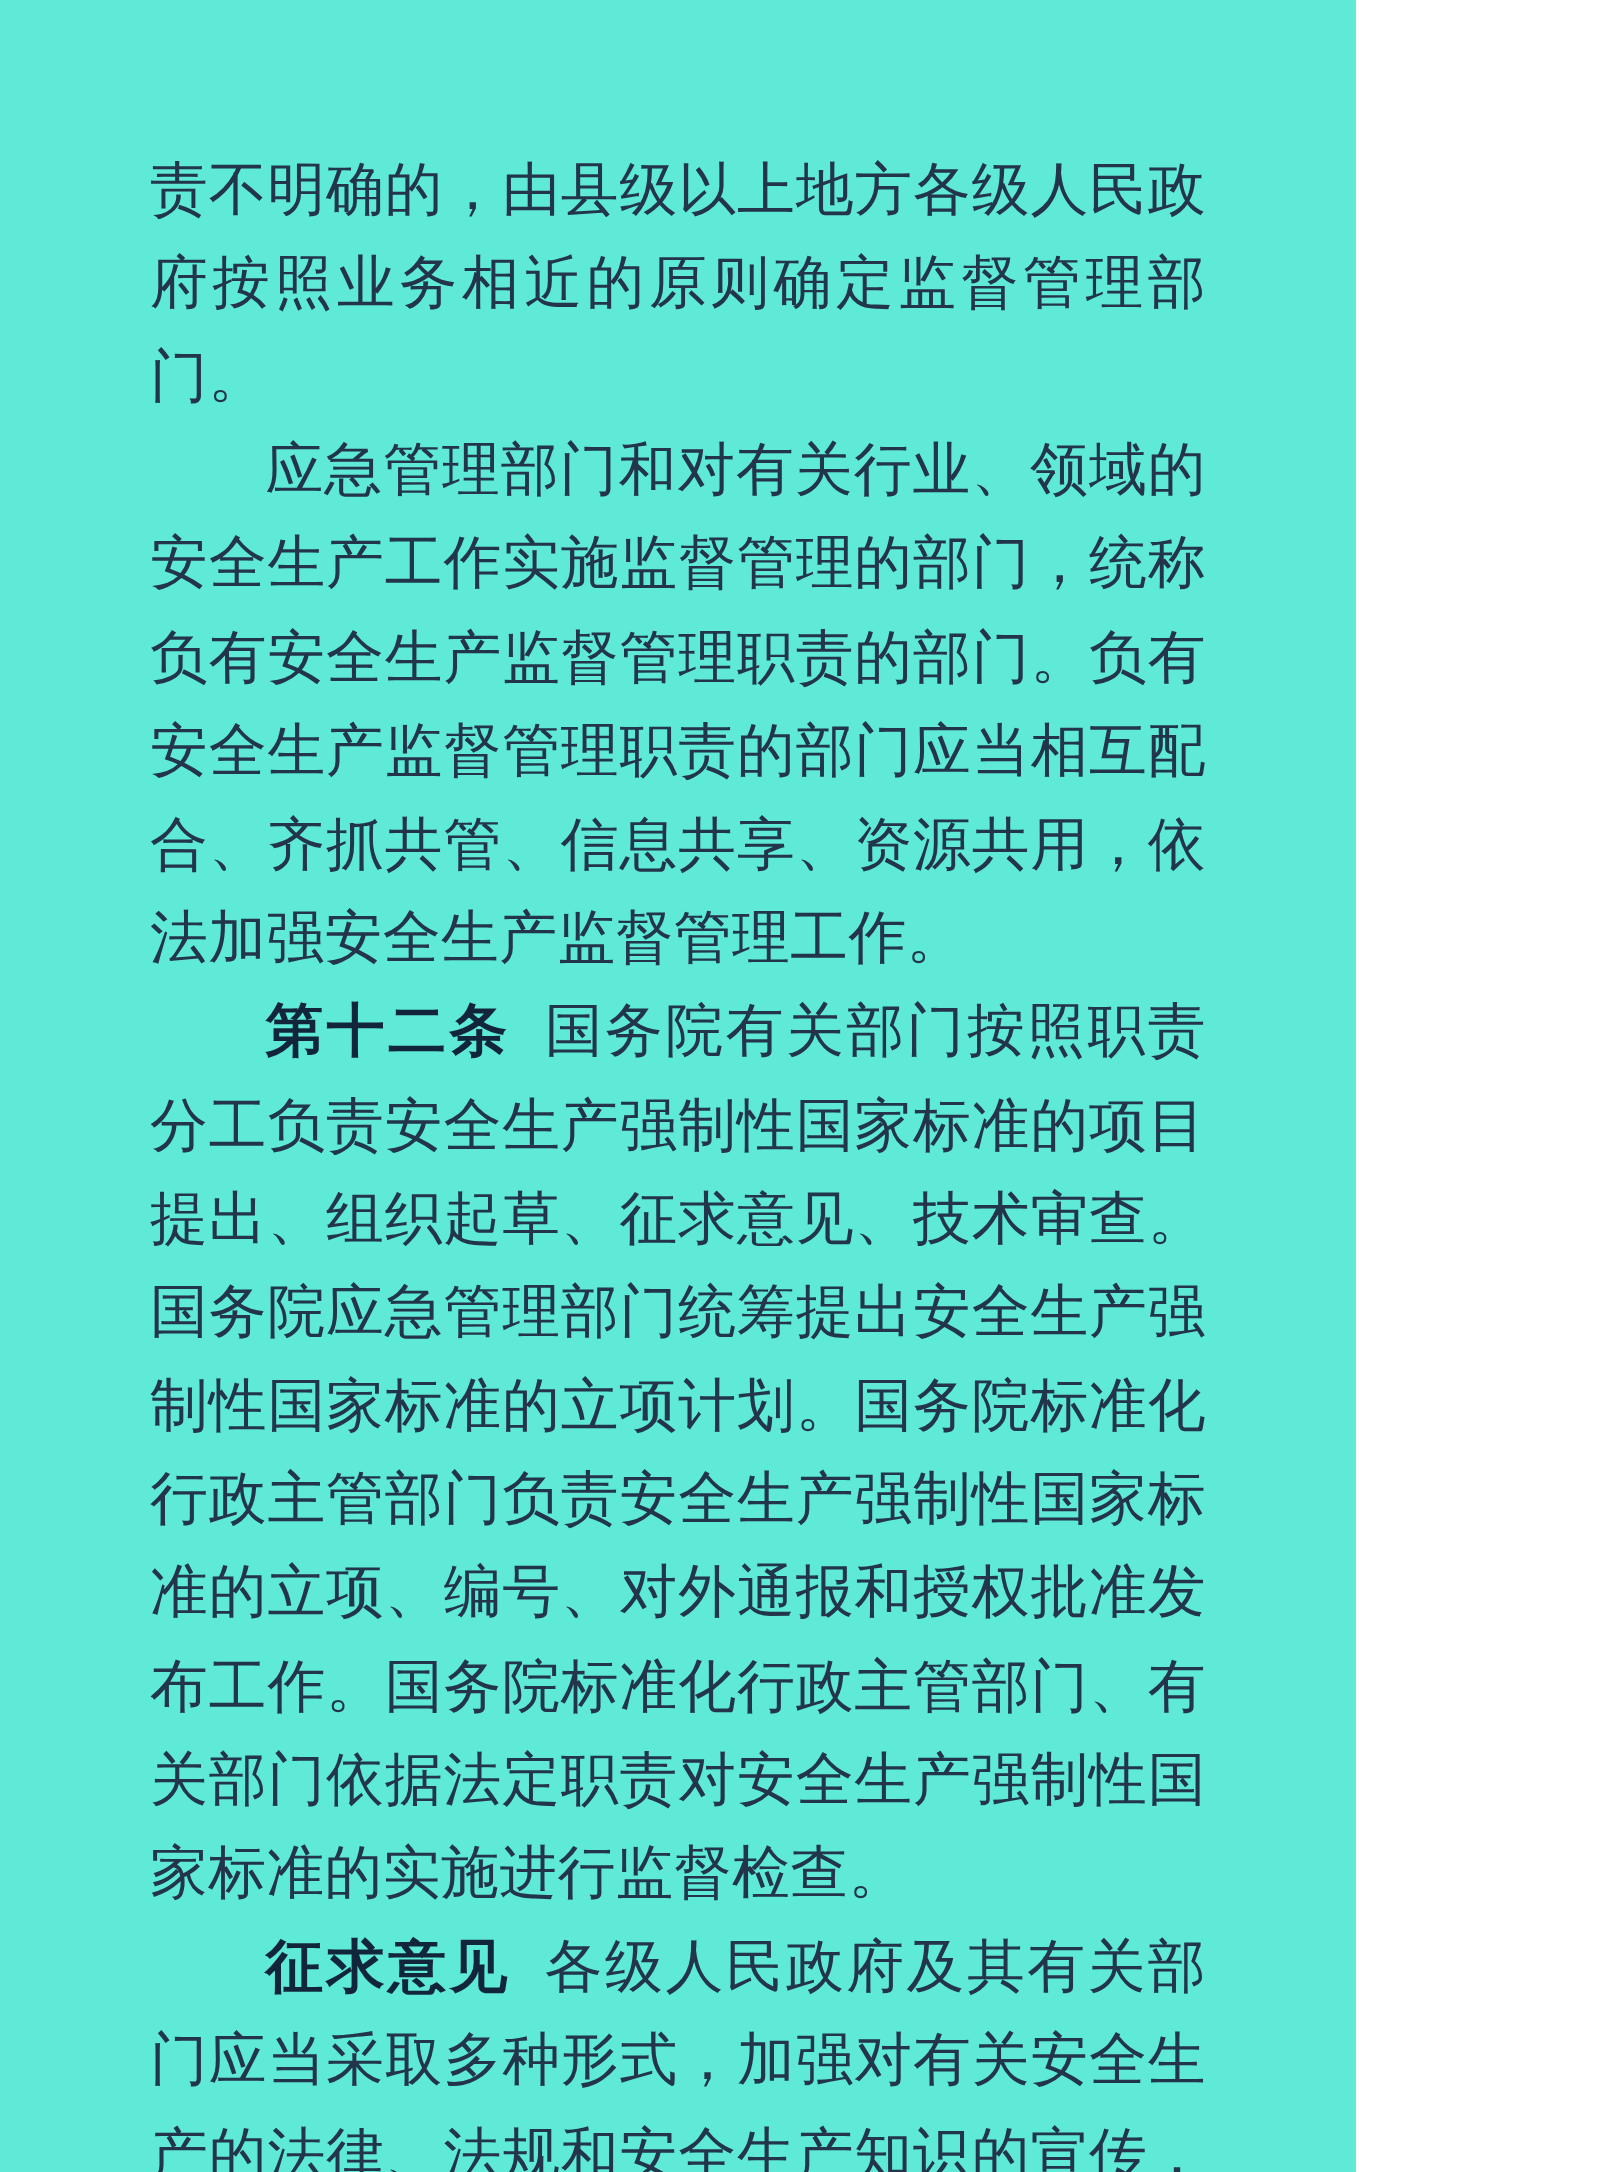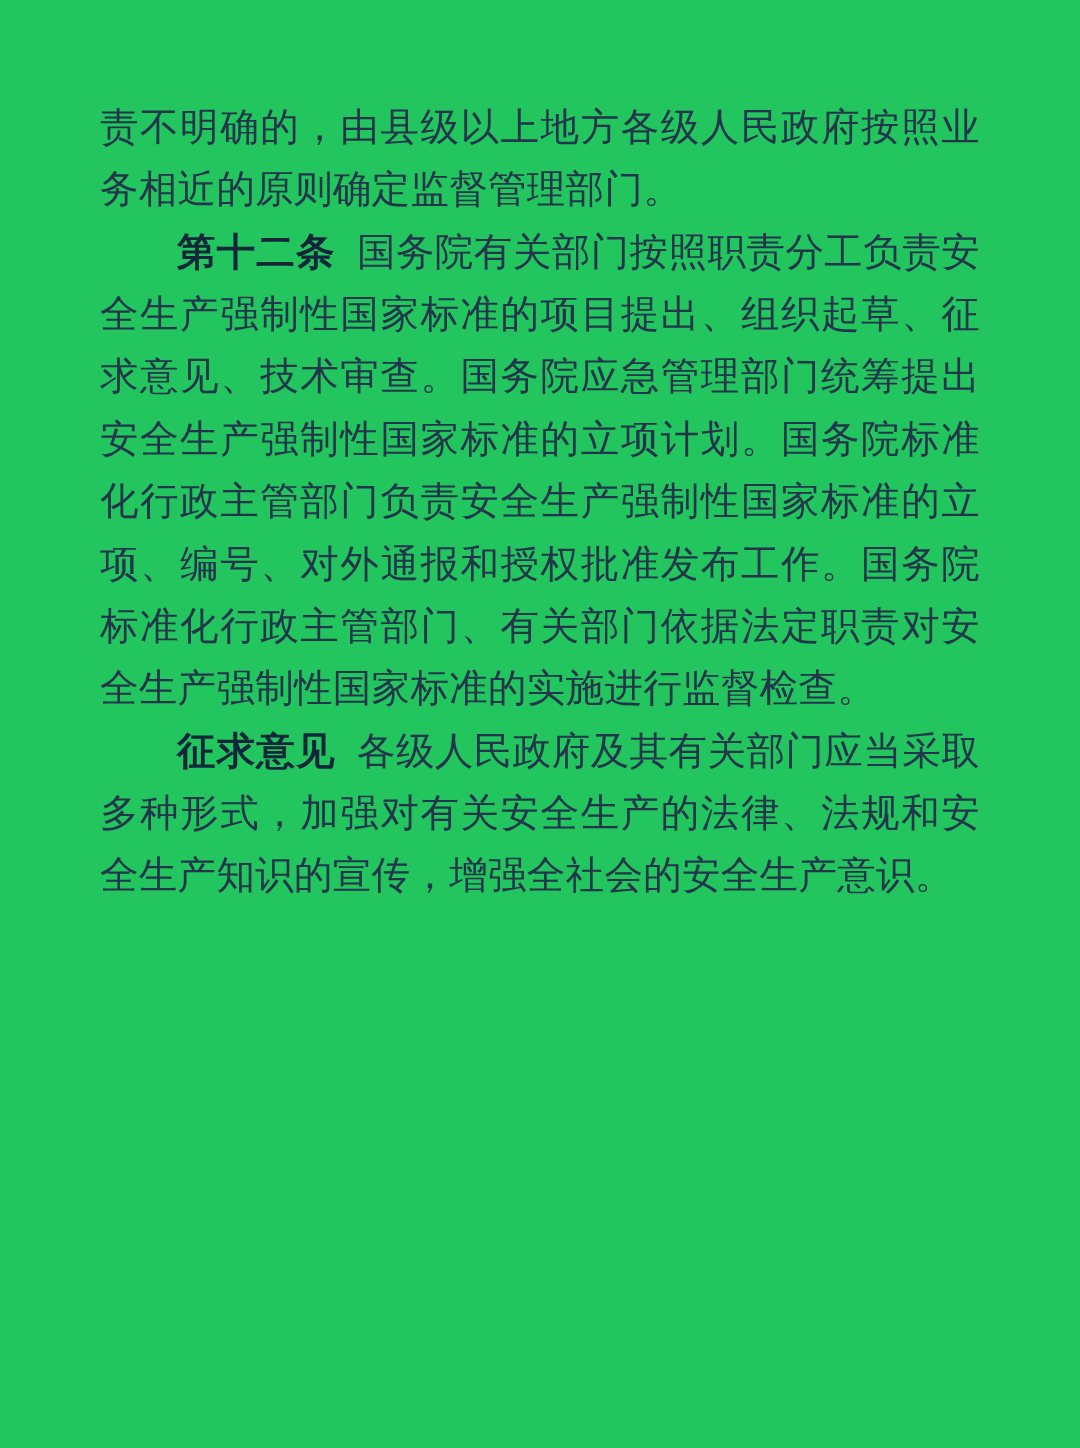--- a/index.html
+++ b/index.html
@@ -9,23 +9,23 @@
   }
   body {
     width: 1080px;
     height: 1448px;
     font-family: "Liberation Serif", "DejaVu Serif", serif;
     color: #1b2a3a;
     overflow: hidden;
   }
   .page {
     position: relative;
-    width: 1080px;
+    width: 904px;
     height: 1448px;
-    background: #22c55e;
+    background: #5eead4;
     box-sizing: border-box;
     padding: 96px 100px 0 100px;
   }
   .body-text {
     font-size: 38.5px;
     line-height: 1.62;
     letter-spacing: 0.3px;
     color: #22354a;
     text-align: justify;
     text-justify: inter-character;
@@ -49,20 +49,23 @@
 <body>
 
 <div class="page">
 
   <div class="body-text">
 
     <p class="para">
       <span>责不明确的，由县级以上地方各级人民政府按照业务相近的原则确定监督管理部门。</span>
     </p>
 
+    <p class="para indent">
+      <span>应急管理部门和对有关行业、领域的安全生产工作实施监督管理的部门，统称负有安全生产监督管理职责的部门。负有安全生产监督管理职责的部门应当相互配合、齐抓共管、信息共享、资源共用，依法加强安全生产监督管理工作。</span>
+    </p>
 
 
 
     <p class="para indent">
       <span class="art-label">第十二条</span><span class="gap-sm"></span><span>国务院有关部门按照职责分工负责安全生产强制性国家标准的项目提出、组织起草、征求意见、技术审查。国务院应急管理部门统筹提出安全生产强制性国家标准的立项计划。国务院标准化行政主管部门负责安全生产强制性国家标准的立项、编号、对外通报和授权批准发布工作。国务院标准化行政主管部门、有关部门依据法定职责对安全生产强制性国家标准的实施进行监督检查。</span>
     </p>
 
     <p class="para indent">
       <span class="art-label">征求意见</span><span class="gap-sm"></span><span>各级人民政府及其有关部门应当采取多种形式，加强对有关安全生产的法律、法规和安全生产知识的宣传，增强全社会的安全生产意识。</span>
     </p>

